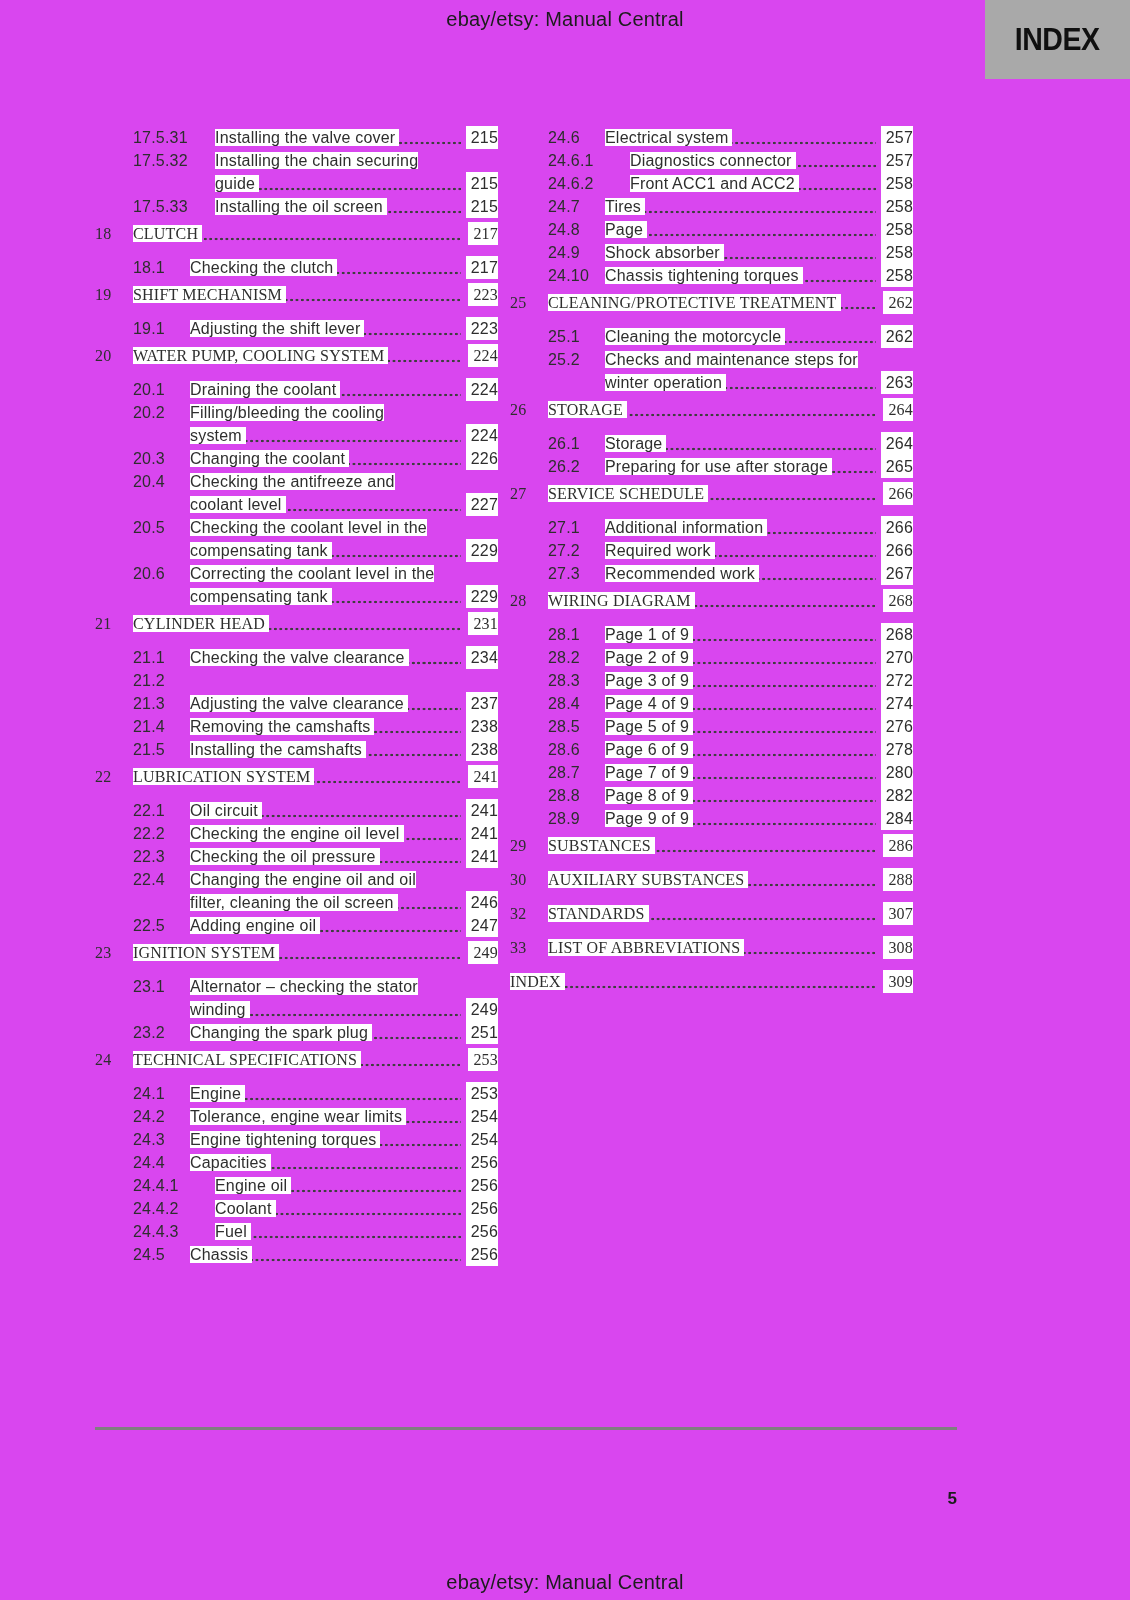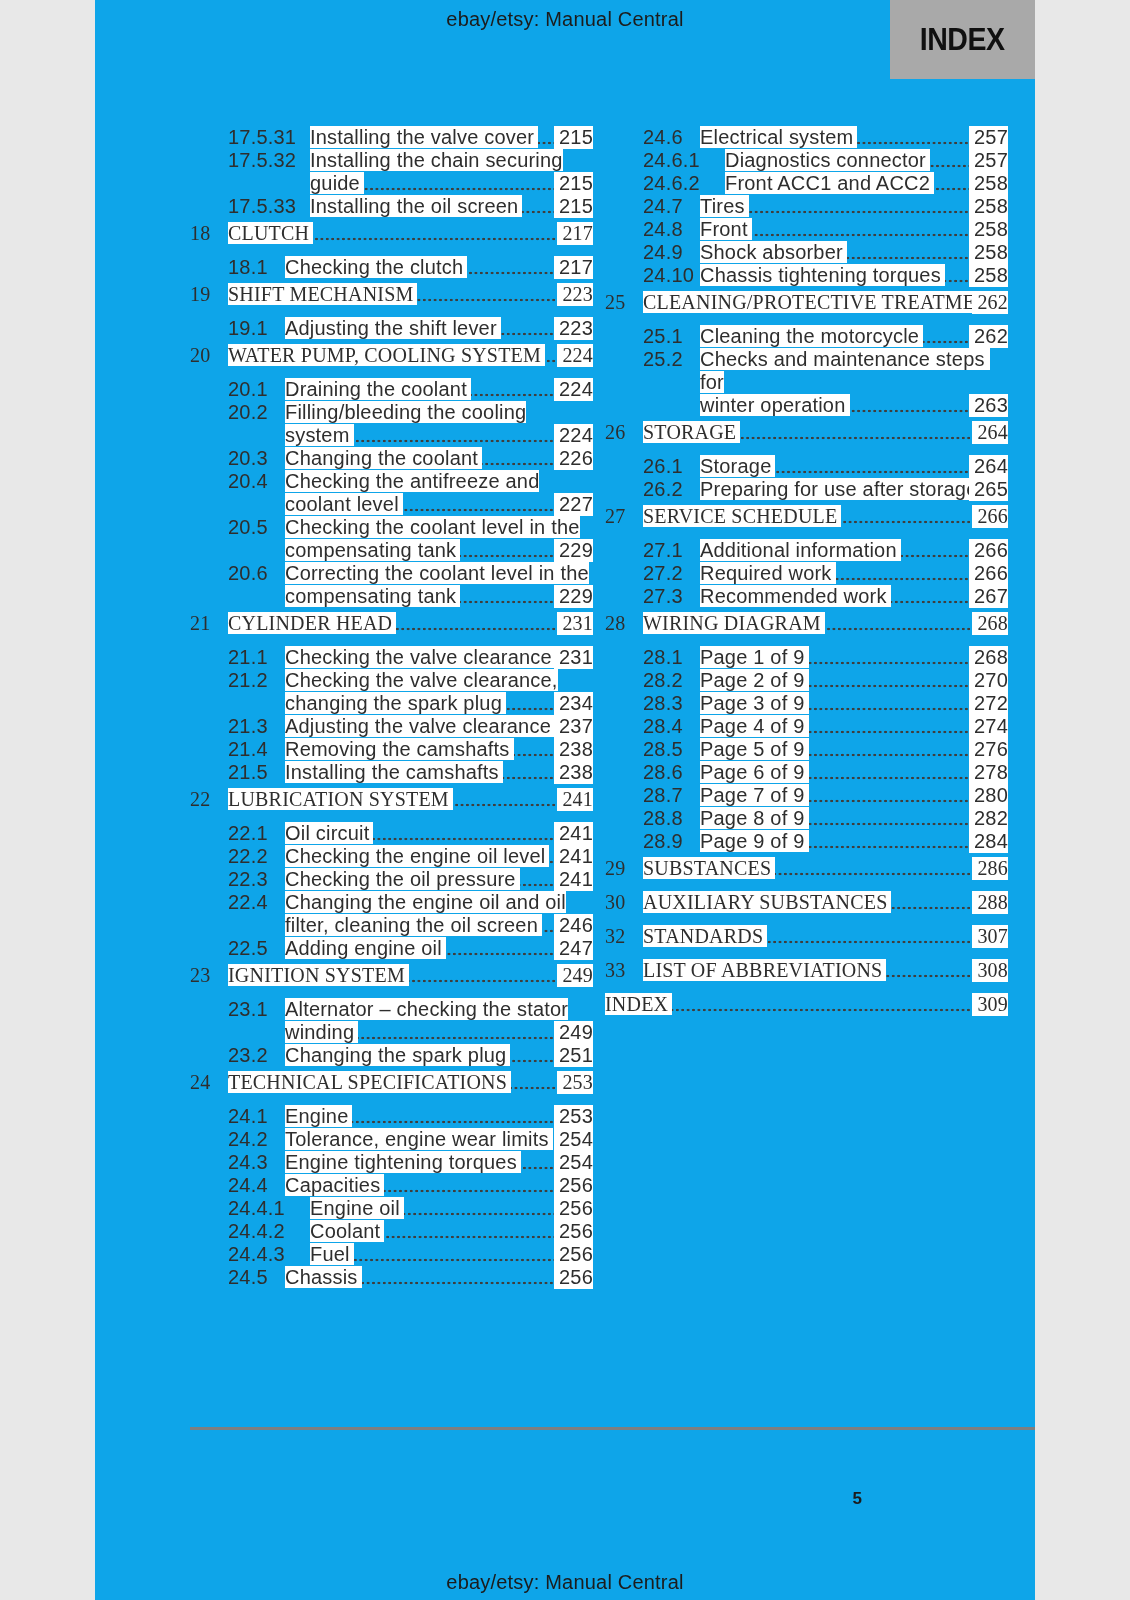--- a/index.html
+++ b/index.html
@@ -1,34 +1,34 @@
 <!DOCTYPE html>
 <html><head>
 <meta charset="utf-8">
 <style>
   html,body { margin:0; padding:0; background:#e8e8e8; }
   .page-root {
-    position:relative; width:940px; height:1600px; margin:0 auto;
-    background:#0ea5e9; overflow:hidden;
+    position:relative; width:1130px; height:1600px; margin:0 auto;
+    background:#d946ef; overflow:hidden;
     font-family:"Liberation Sans","DejaVu Sans",sans-serif;
     color:#2e2e2e;
   }
   .header-title {
     position:absolute; top:8px; left:0; right:0;
     text-align:center; font-size:20px; color:#1c1c1c; letter-spacing:0.2px;
   }
   .index-badge {
     position:absolute; top:0; right:0; width:145px; height:79px;
     background:#a9a9a9; display:flex; align-items:center; justify-content:center;
   }
   .index-badge-label {
     font-weight:bold; font-size:31px; color:#101010; letter-spacing:-0.5px;
     transform:scaleX(0.92);
   }
-  .toc-col { position:absolute; top:126px; width:403px; font-size:20px; line-height:23px; letter-spacing:0.2px; }
+  .toc-col { position:absolute; top:126px; width:403px; font-size:16px; line-height:23px; letter-spacing:0.2px; }
   .toc-col-left  { left:95px; }
   .toc-col-right { left:510px; }
 
   .row { display:flex; align-items:flex-start; }
   .row .num { flex:0 0 auto; }
   .row.ch  .num { width:38px; }
   .row.sec { padding-left:38px; } .row.sec .num { width:57px; }
   .row.sub { padding-left:38px; } .row.sub .num { width:82px; }
   .row.ch, .row.plain { margin:4px 0 11px;font-family:Liberation Serif, serif; }
 
@@ -133,22 +133,21 @@
       <div class="row ch">
         <span class="num">21</span>
         <span class="entry"><span class="title">CYLINDER HEAD</span><span class="pagenum">231</span></span>
       </div>
       <div class="row sec">
         <span class="num">21.1</span>
         <span class="entry"><span class="title">Checking the valve clearance</span><span class="pagenum">231</span></span>
       </div>
       <div class="row sec">
         <span class="num">21.2</span>
-        <span class="entry"><span class="title">Checking the valve clearance,
-changing the spark plug</span><span class="pagenum">234</span></span>
+        <span class="entry"><span class="pagenum">234</span></span>
       </div>
       <div class="row sec">
         <span class="num">21.3</span>
         <span class="entry"><span class="title">Adjusting the valve clearance</span><span class="pagenum">237</span></span>
       </div>
       <div class="row sec">
         <span class="num">21.4</span>
         <span class="entry"><span class="title">Removing the camshafts</span><span class="pagenum">238</span></span>
       </div>
       <div class="row sec">
@@ -242,21 +241,21 @@
       <div class="row sub">
         <span class="num">24.6.2</span>
         <span class="entry"><span class="title">Front ACC1 and ACC2</span><span class="pagenum">258</span></span>
       </div>
       <div class="row sec">
         <span class="num">24.7</span>
         <span class="entry"><span class="title">Tires</span><span class="pagenum">258</span></span>
       </div>
       <div class="row sec">
         <span class="num">24.8</span>
-        <span class="entry"><span class="title">Front</span><span class="pagenum">258</span></span>
+        <span class="entry"><span class="title">Page</span><span class="pagenum">258</span></span>
       </div>
       <div class="row sec">
         <span class="num">24.9</span>
         <span class="entry"><span class="title">Shock absorber</span><span class="pagenum">258</span></span>
       </div>
       <div class="row sec">
         <span class="num">24.10</span>
         <span class="entry"><span class="title">Chassis tightening torques</span><span class="pagenum">258</span></span>
       </div>
       <div class="row ch">

